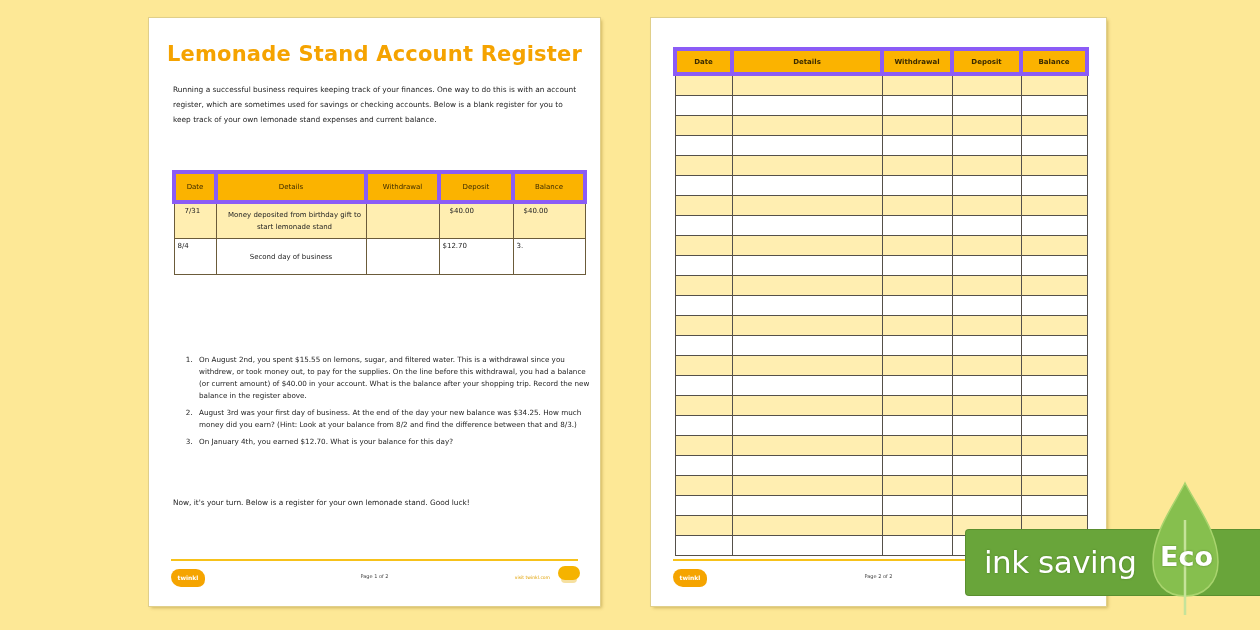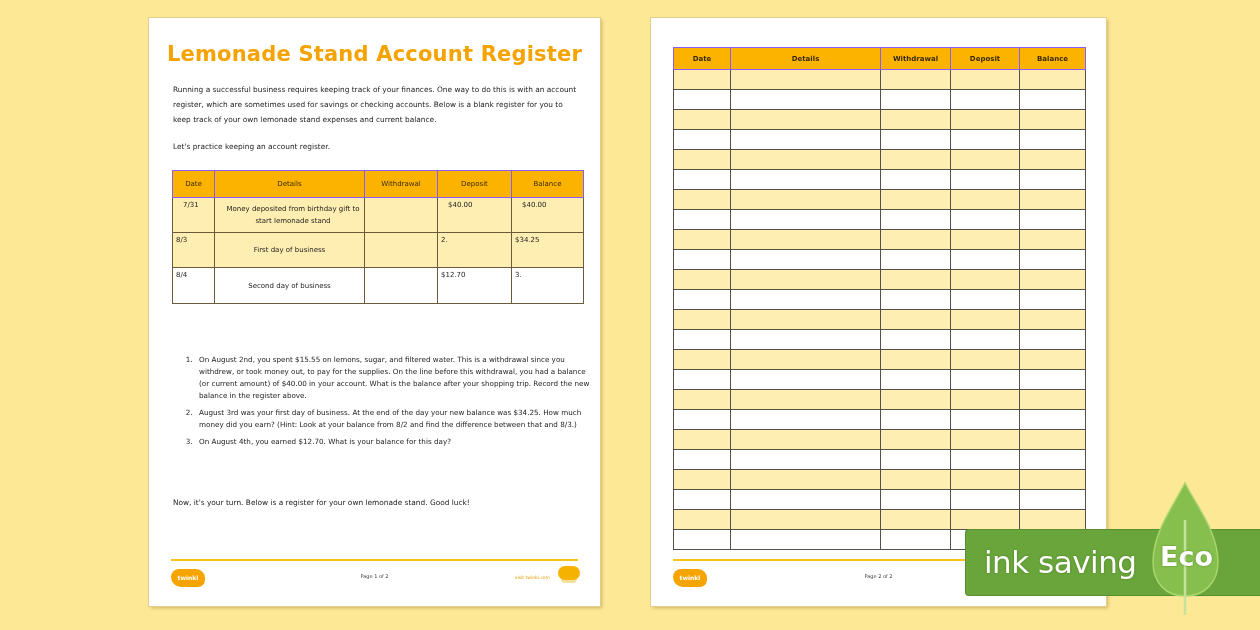--- a/index.html
+++ b/index.html
@@ -23,21 +23,21 @@
   .para {
     position:absolute; left:24px; width:408px; font-size:7.4px; line-height:15px; color:#222;
   }
   #intro { top:64px; }
   #practice { top:121px; }
   #outro { top:477px; }
 
   table.reg { position:absolute; border-collapse:collapse; table-layout:fixed; }
   table.reg th {
     background:#fbb300; color:#3a2a00; font-weight:normal; font-size:7px;
-    border:1px solid #8b5cf6; text-align:center;
+    border:4px solid #8b5cf6; text-align:center;
   }
   table.reg td { border:1px solid #6b5b3a; font-size:7px; color:#222; vertical-align:top; padding:3px 3px; }
   table.reg tr.alt td { background:#ffeeb1; }
   table.reg tr.plain td { background:#ffffff; }
   table.reg td.det { text-align:center; vertical-align:middle; line-height:12px; }
 
   #example-table { left:23px; top:152px; width:411px; }
   #example-table th { height:24px; }
   #example-table tr.r1 td { height:28px;padding-left:10px; }
   #example-table tr.r2 td { height:28px; }
@@ -84,21 +84,20 @@
     position:absolute; left:1160px; top:541px; color:#fff; font-weight:bold; font-size:27px;
     font-family:"DejaVu Sans", sans-serif; text-shadow: 0 0 2px #4c7d24;
   }
 </style>
 </head>
 <body>
 
 <div class="page" id="page1">
   <div class="title">Lemonade Stand Account Register</div>
   <div class="para" id="intro">Running a successful business requires keeping track of your finances. One way to do this is with an account register, which are sometimes used for savings or checking accounts. Below is a blank register for you to keep track of your own lemonade stand expenses and current balance.</div>
-  <div class="para" id="practice">Let's practice keeping an account register.</div>
 
   <table class="reg" id="example-table">
     <colgroup>
       <col style="width:42px">
         <col style="width:150px">
         <col style="width:73px">
         <col style="width:74px">
         <col style="width:72px">
     </colgroup>
     <thead>
@@ -111,41 +110,34 @@
       </tr>
     </thead>
     <tbody>
       <tr class="alt r1">
         <td>7/31</td>
         <td class="det">Money deposited from birthday gift to start lemonade stand</td>
         <td></td>
         <td>$40.00</td>
         <td>$40.00</td>
       </tr>
-      <tr class="alt r3">
-        <td>8/3</td>
-        <td class="det">First day of business</td>
-        <td></td>
-        <td>2.</td>
-        <td>$34.25</td>
-      </tr>
       <tr class="plain r4">
         <td>8/4</td>
         <td class="det">Second day of business</td>
         <td></td>
         <td>$12.70</td>
         <td>3.</td>
       </tr>
     </tbody>
   </table>
 
   <ol class="questions">
     <li>On August 2nd, you spent $15.55 on lemons, sugar, and filtered water. This is a withdrawal since you withdrew, or took money out, to pay for the supplies. On the line before this withdrawal, you had a balance (or current amount) of $40.00 in your account. What is the balance after your shopping trip. Record the new balance in the register above.</li>
     <li>August 3rd was your first day of business. At the end of the day your new balance was $34.25. How much money did you earn? (Hint: Look at your balance from 8/2 and find the difference between that and 8/3.)</li>
-    <li>On August 4th, you earned $12.70. What is your balance for this day?</li>
+    <li>On January 4th, you earned $12.70. What is your balance for this day?</li>
   </ol>
 
   <div class="para" id="outro">Now, it's your turn. Below is a register for your own lemonade stand. Good luck!</div>
 
   <div class="footer-line"></div>
   <div class="logo">twinkl</div>
   <div class="page-num">Page 1 of 2</div>
   <div class="footer-link">visit twinkl.com</div>
   <div class="footer-badge"></div>
 </div>

